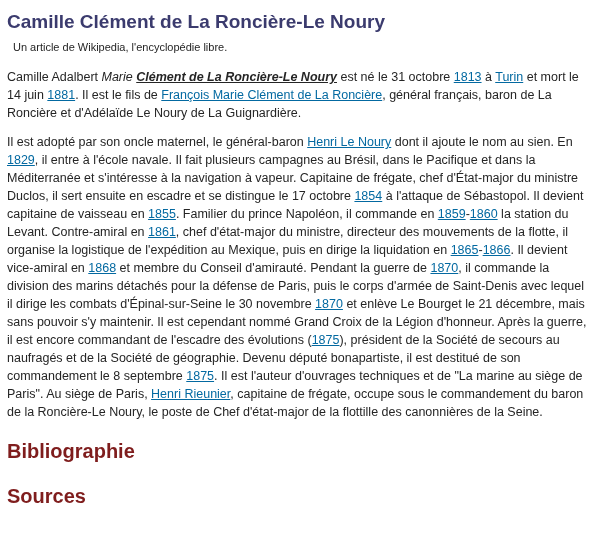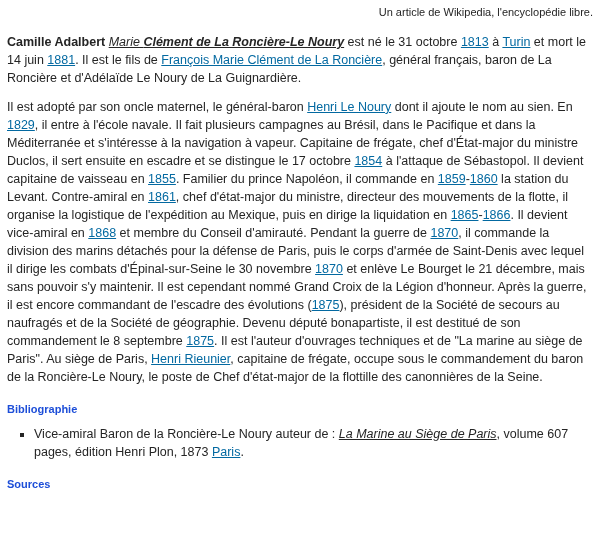--- a/index.html
+++ b/index.html
@@ -21,64 +21,61 @@
     font-size: 19px;
     font-weight: bold;
     color: #3b3b6e;
     margin: 3px 0 5px 0;
     font-family: "Liberation Sans", sans-serif;
   }
   p.subtitle {
     font-size: 11px;
     margin: 0 0 12px 6px;
     color: #252525;
-    text-align: right;
   }
   p.body-par {
     margin: 0 0 11px 0;
   }
   h2.section {
-    font-size: 11px;
+    font-size: 20px;
     font-weight: bold;
-    color: #1d4ed8;
+    color: #7f1d1d;
     margin: 16px 0 7px 0;
   }
   ul.biblio {
     margin: 0 0 10px 0;
     padding-left: 27px;
     list-style: square;
   }
   ul.biblio li {
     margin: 0;
   }
   a.wlink {
     color: #0369a1;
     text-decoration: underline;
     cursor: pointer;
   }
-  .rs-b  { font-weight: bold; }
-  .rs-i  { font-style: italic; text-decoration: underline; }
+  .rs-b  { font-weight: normal; }
+  .rs-i  { font-style: italic; }
   .rs-bi { font-weight: bold; font-style: italic; text-decoration: underline; }
 </style>
 </head>
 <body>
 
 <div class="page">
 
+  <h1 class="title">Camille Clément de La Roncière-Le Noury</h1>
 
   <p class="subtitle">Un article de Wikipedia, l'encyclopédie libre.</p>
 
   <div>
 
     <p class="body-par"><span class="rs-b">Camille Adalbert </span><span class="rs-i">Marie </span><span class="rs-bi">Clément de La Roncière-Le Noury</span><span> est né le 31 octobre </span><a class="wlink" href="#">1813</a><span> à </span><a class="wlink" href="#">Turin</a><span> et mort le 14 juin </span><a class="wlink" href="#">1881</a><span>. Il est le fils de </span><a class="wlink" href="#">François Marie Clément de La Roncière</a><span>, général français, baron de La Roncière et d'Adélaïde Le Noury de La Guignardière.</span></p>
 
     <p class="body-par"><span>Il est adopté par son oncle maternel, le général-baron </span><a class="wlink" href="#">Henri Le Noury</a><span> dont il ajoute le nom au sien. En </span><a class="wlink" href="#">1829</a><span>, il entre à l'école navale. Il fait plusieurs campagnes au Brésil, dans le Pacifique et dans la Méditerranée et s'intéresse à la navigation à vapeur. Capitaine de frégate, chef d'État-major du ministre Duclos, il sert ensuite en escadre et se distingue le 17 octobre </span><a class="wlink" href="#">1854</a><span> à l'attaque de Sébastopol. Il devient capitaine de vaisseau en </span><a class="wlink" href="#">1855</a><span>. Familier du prince Napoléon, il commande en </span><a class="wlink" href="#">1859</a><span>-</span><a class="wlink" href="#">1860</a><span> la station du Levant. Contre-amiral en </span><a class="wlink" href="#">1861</a><span>, chef d'état-major du ministre, directeur des mouvements de la flotte, il organise la logistique de l'expédition au Mexique, puis en dirige la liquidation en </span><a class="wlink" href="#">1865</a><span>-</span><a class="wlink" href="#">1866</a><span>. Il devient vice-amiral en </span><a class="wlink" href="#">1868</a><span> et membre du Conseil d'amirauté. Pendant la guerre de </span><a class="wlink" href="#">1870</a><span>, il commande la division des marins détachés pour la défense de Paris, puis le corps d'armée de Saint-Denis avec lequel il dirige les combats d'Épinal-sur-Seine le 30 novembre </span><a class="wlink" href="#">1870</a><span> et enlève Le Bourget le 21 décembre, mais sans pouvoir s'y maintenir. Il est cependant nommé Grand Croix de la Légion d'honneur. Après la guerre, il est encore commandant de l'escadre des évolutions (</span><a class="wlink" href="#">1875</a><span>), président de la Société de secours au naufragés et de la Société de géographie. Devenu député bonapartiste, il est destitué de son commandement le 8 septembre </span><a class="wlink" href="#">1875</a><span>. Il est l'auteur d'ouvrages techniques et de "La marine au siège de Paris". Au siège de Paris, </span><a class="wlink" href="#">Henri Rieunier</a><span>, capitaine de frégate, occupe sous le commandement du baron de la Roncière-Le Noury, le poste de Chef d'état-major de la flottille des canonnières de la Seine.</span></p>
 
     <h2 class="section">Bibliographie</h2>
 
-    <ul class="biblio">
-      <li><span>Vice-amiral Baron de la Roncière-Le Noury auteur de : </span><span class="rs-i">La Marine au Siège de Paris</span><span>, volume 607 pages, édition Henri Plon, 1873 </span><a class="wlink" href="#">Paris</a><span>.</span></li>
-    </ul>
 
     <h2 class="section">Sources</h2>
 
   </div>
 </div>
 
 </body></html>

